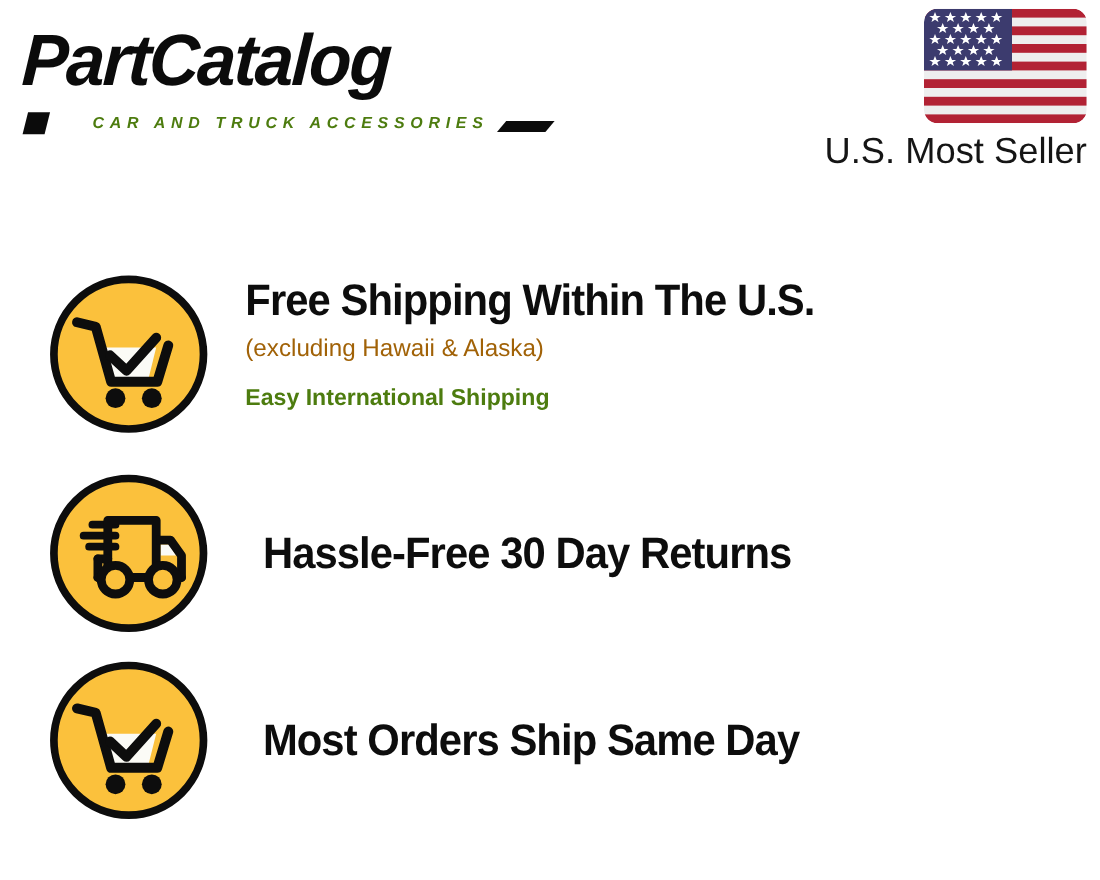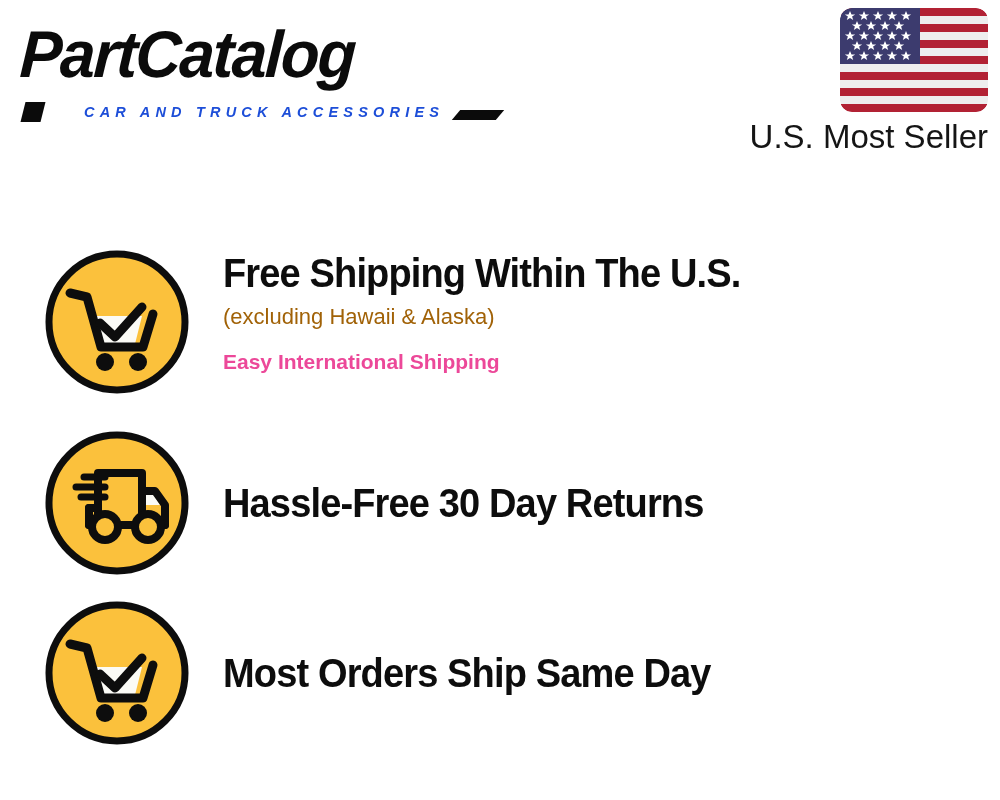--- a/index.html
+++ b/index.html
@@ -45,21 +45,21 @@
   }
   .brand-tagline {
     position: absolute;
     left: 62px;
     top: 86px;
     font-family: "Liberation Sans", sans-serif;
     font-weight: bold;
     font-style: italic;
     font-size: 14.5px;
     letter-spacing: 5.2px;
-    color: #1d4ed8;
+    color: #4d7c0f;
     white-space: nowrap;
   }
   .logo-swash-left {
     position: absolute;
     left: 1px;
     top: 84px;
     width: 20px;
     height: 20px;
     background: #0b0b0b;
     transform: skewX(-14deg);
@@ -109,20 +109,21 @@
     width: 1000px;
   }
   .benefit-row {
     position: relative;
     display: flex;
     align-items: flex-start;
     height: 170px;
   }
   .benefit-row.centered {
     align-items: center;
+    gap: 16px;
   }
   .badge-circle {
     flex: 0 0 auto;
     width: 148px;
     height: 148px;
     margin-left: 43px;
     position: relative;
   }
   .badge-circle svg {
     display: block;
@@ -152,21 +153,21 @@
     line-height: 30px;
     color: #a16207;
     margin-top: 6px;
     white-space: nowrap;
   }
   .benefit-sub-strong {
     font-family: "Liberation Sans", sans-serif;
     font-weight: bold;
     font-size: 21px;
     line-height: 28px;
-    color: #ec4899;
+    color: #4d7c0f;
     margin-top: 16px;
     white-space: nowrap;
   }
   .benefit-sub-plain {
     font-family: "Liberation Sans", sans-serif;
     font-weight: normal;
     font-size: 22px;
     line-height: 30px;
     color: #161616;
     margin-top: 2px;

